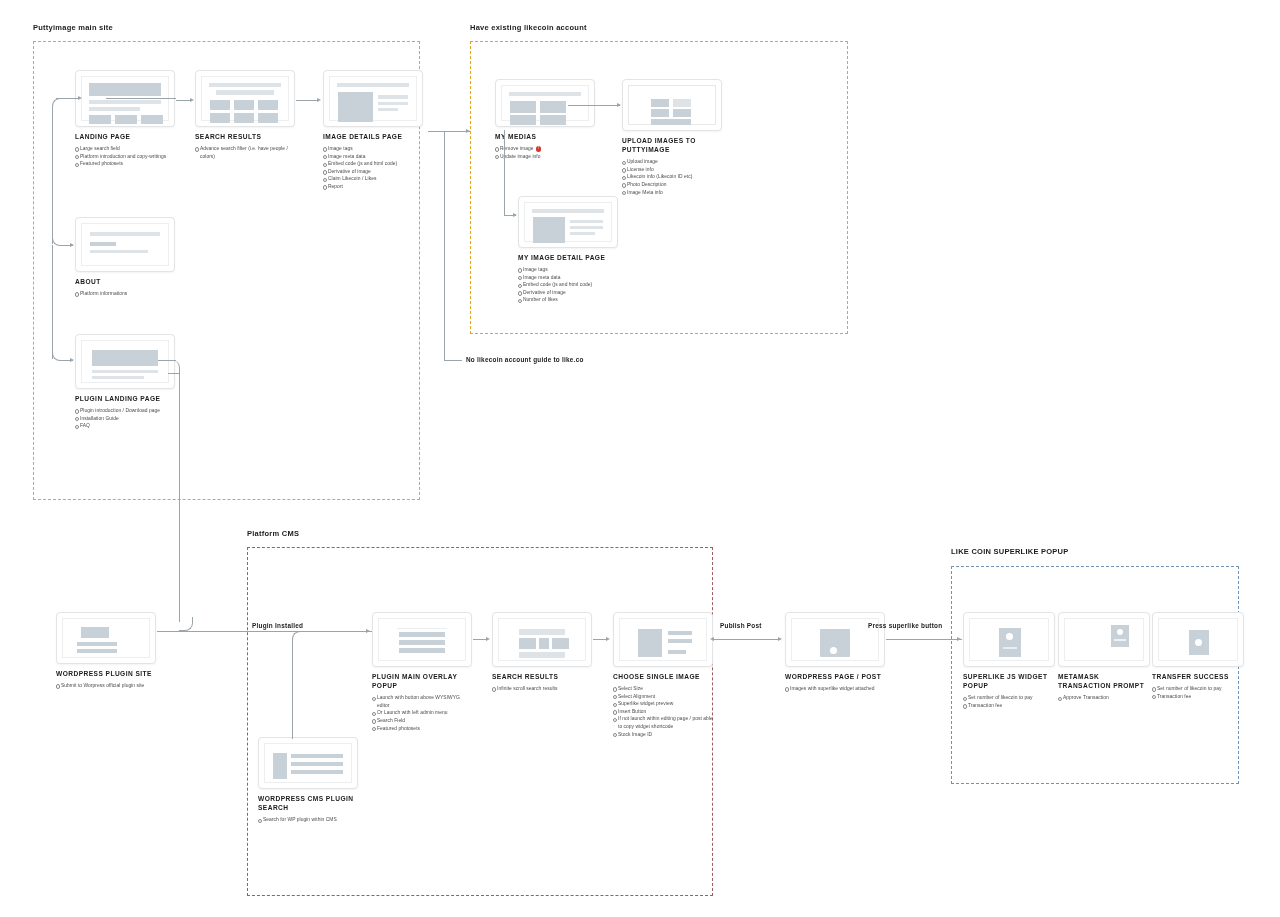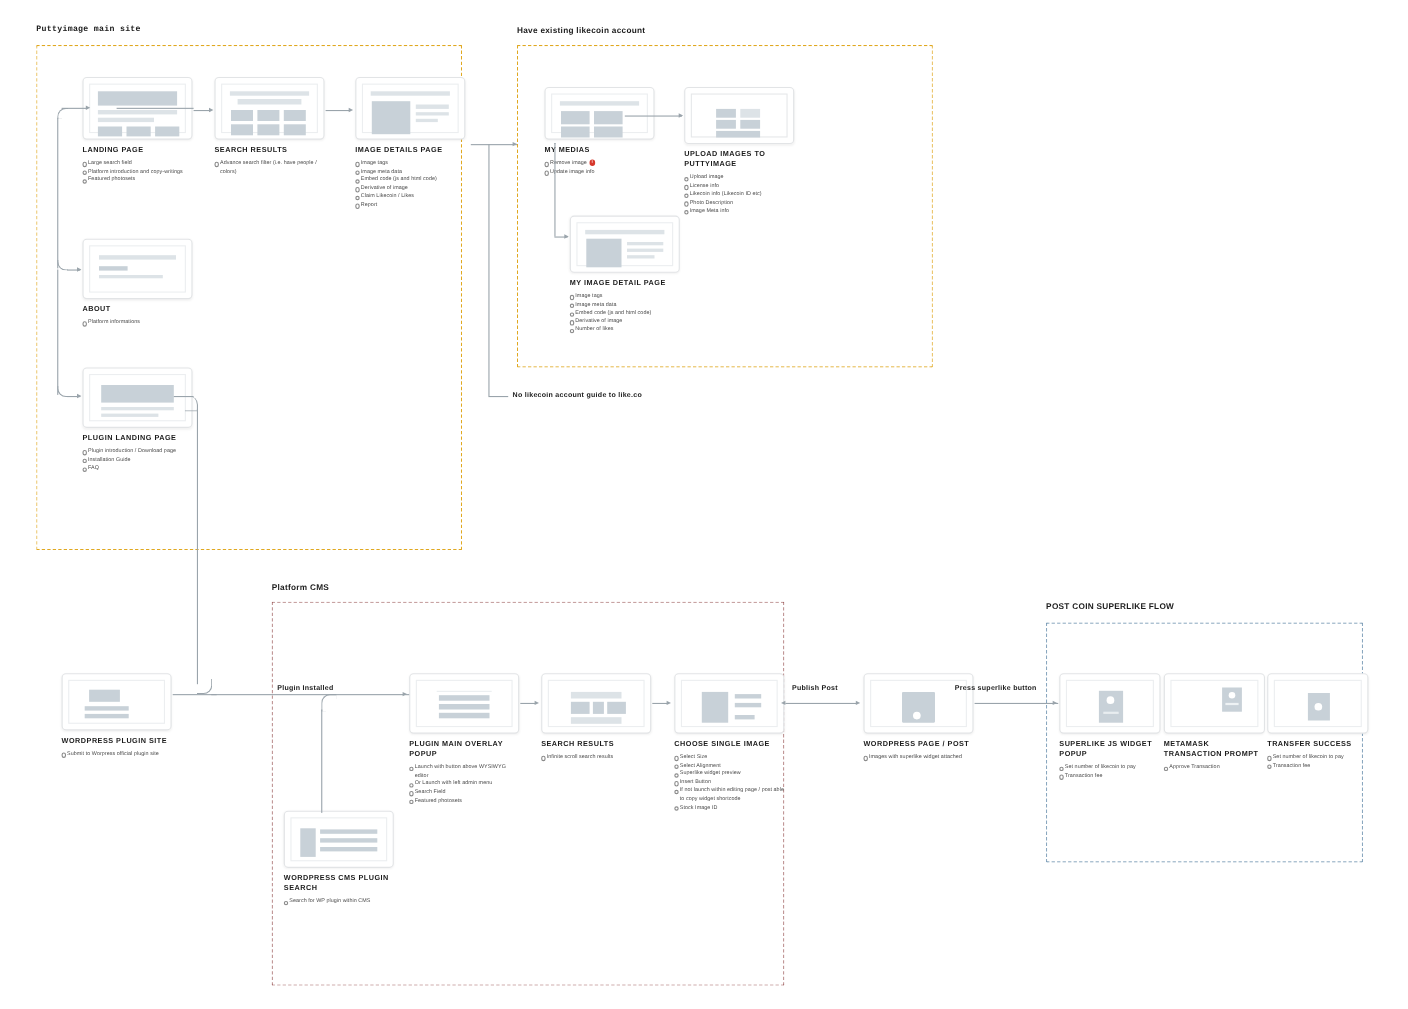--- a/index.html
+++ b/index.html
@@ -138,21 +138,21 @@
     letter-spacing: .25px;
     color: #1b1b1b;
     white-space: nowrap;
   }
 </style>
 </head>
 <body>
 
 <div id="canvas">
 
-  <div class="group-label" style="left:33px; top:23px;font-family:Liberation Mono, monospace;">Puttyimage main site</div>
+  <div class="group-label" style="left:33px; top:23px;">Puttyimage main site</div>
   <div class="group-frame" style="left:33px; top:41px; width:387px; height:459px;"></div>
 
   <div class="node" style="left:75px; top:70px; width:100px;">
     <div class="thumb" style="height:57px;">
       <div class="thumb-inner">
         <div class="blk" style="left:7px; top:6px; right:7px; height:13px;"></div>
         <div class="blk light" style="left:7px; top:23px; right:7px; height:4px;"></div>
         <div class="blk light" style="left:7px; top:30px; right:28px; height:4px;"></div>
         <div class="blk" style="left:7px; top:38px; width:22px; height:9px;"></div>
         <div class="blk" style="left:33px; top:38px; width:22px; height:9px;"></div>
@@ -450,21 +450,21 @@
 
   <div class="conn h" style="left:714px; top:639px; width:66px;"></div>
   <div class="arrow-r" style="left:778px; top:636.5px;"></div>
   <div class="arrow-l" style="left:710px; top:636.5px;"></div>
   <div class="edge-label" style="left:720px; top:622px;">Publish Post</div>
 
   <div class="conn h" style="left:886px; top:639px; width:76px;"></div>
   <div class="arrow-r" style="left:957px; top:636.5px;"></div>
   <div class="edge-label" style="left:868px; top:622px;">Press superlike button</div>
 
-  <div class="group-label" style="left:951px; top:547px;">POST COIN SUPERLIKE FLOW</div>
+  <div class="group-label" style="left:951px; top:547px;">LIKE COIN SUPERLIKE POPUP</div>
   <div class="group-frame blue" style="left:951px; top:566px; width:288px; height:218px;"></div>
 
   <div class="node" style="left:963px; top:612px; width:92px;">
     <div class="thumb" style="height:55px;">
       <div class="thumb-inner">
         <div class="blk" style="left:29px; top:9px; width:22px; height:29px;"></div>
         <div style="position:absolute; left:36px; top:14px; width:7px; height:7px; background:#fff; border-radius:50%;"></div>
         <div style="position:absolute; left:33px; top:28px; width:14px; height:2px; background:#e8edf0;"></div>
       </div>
     </div>

